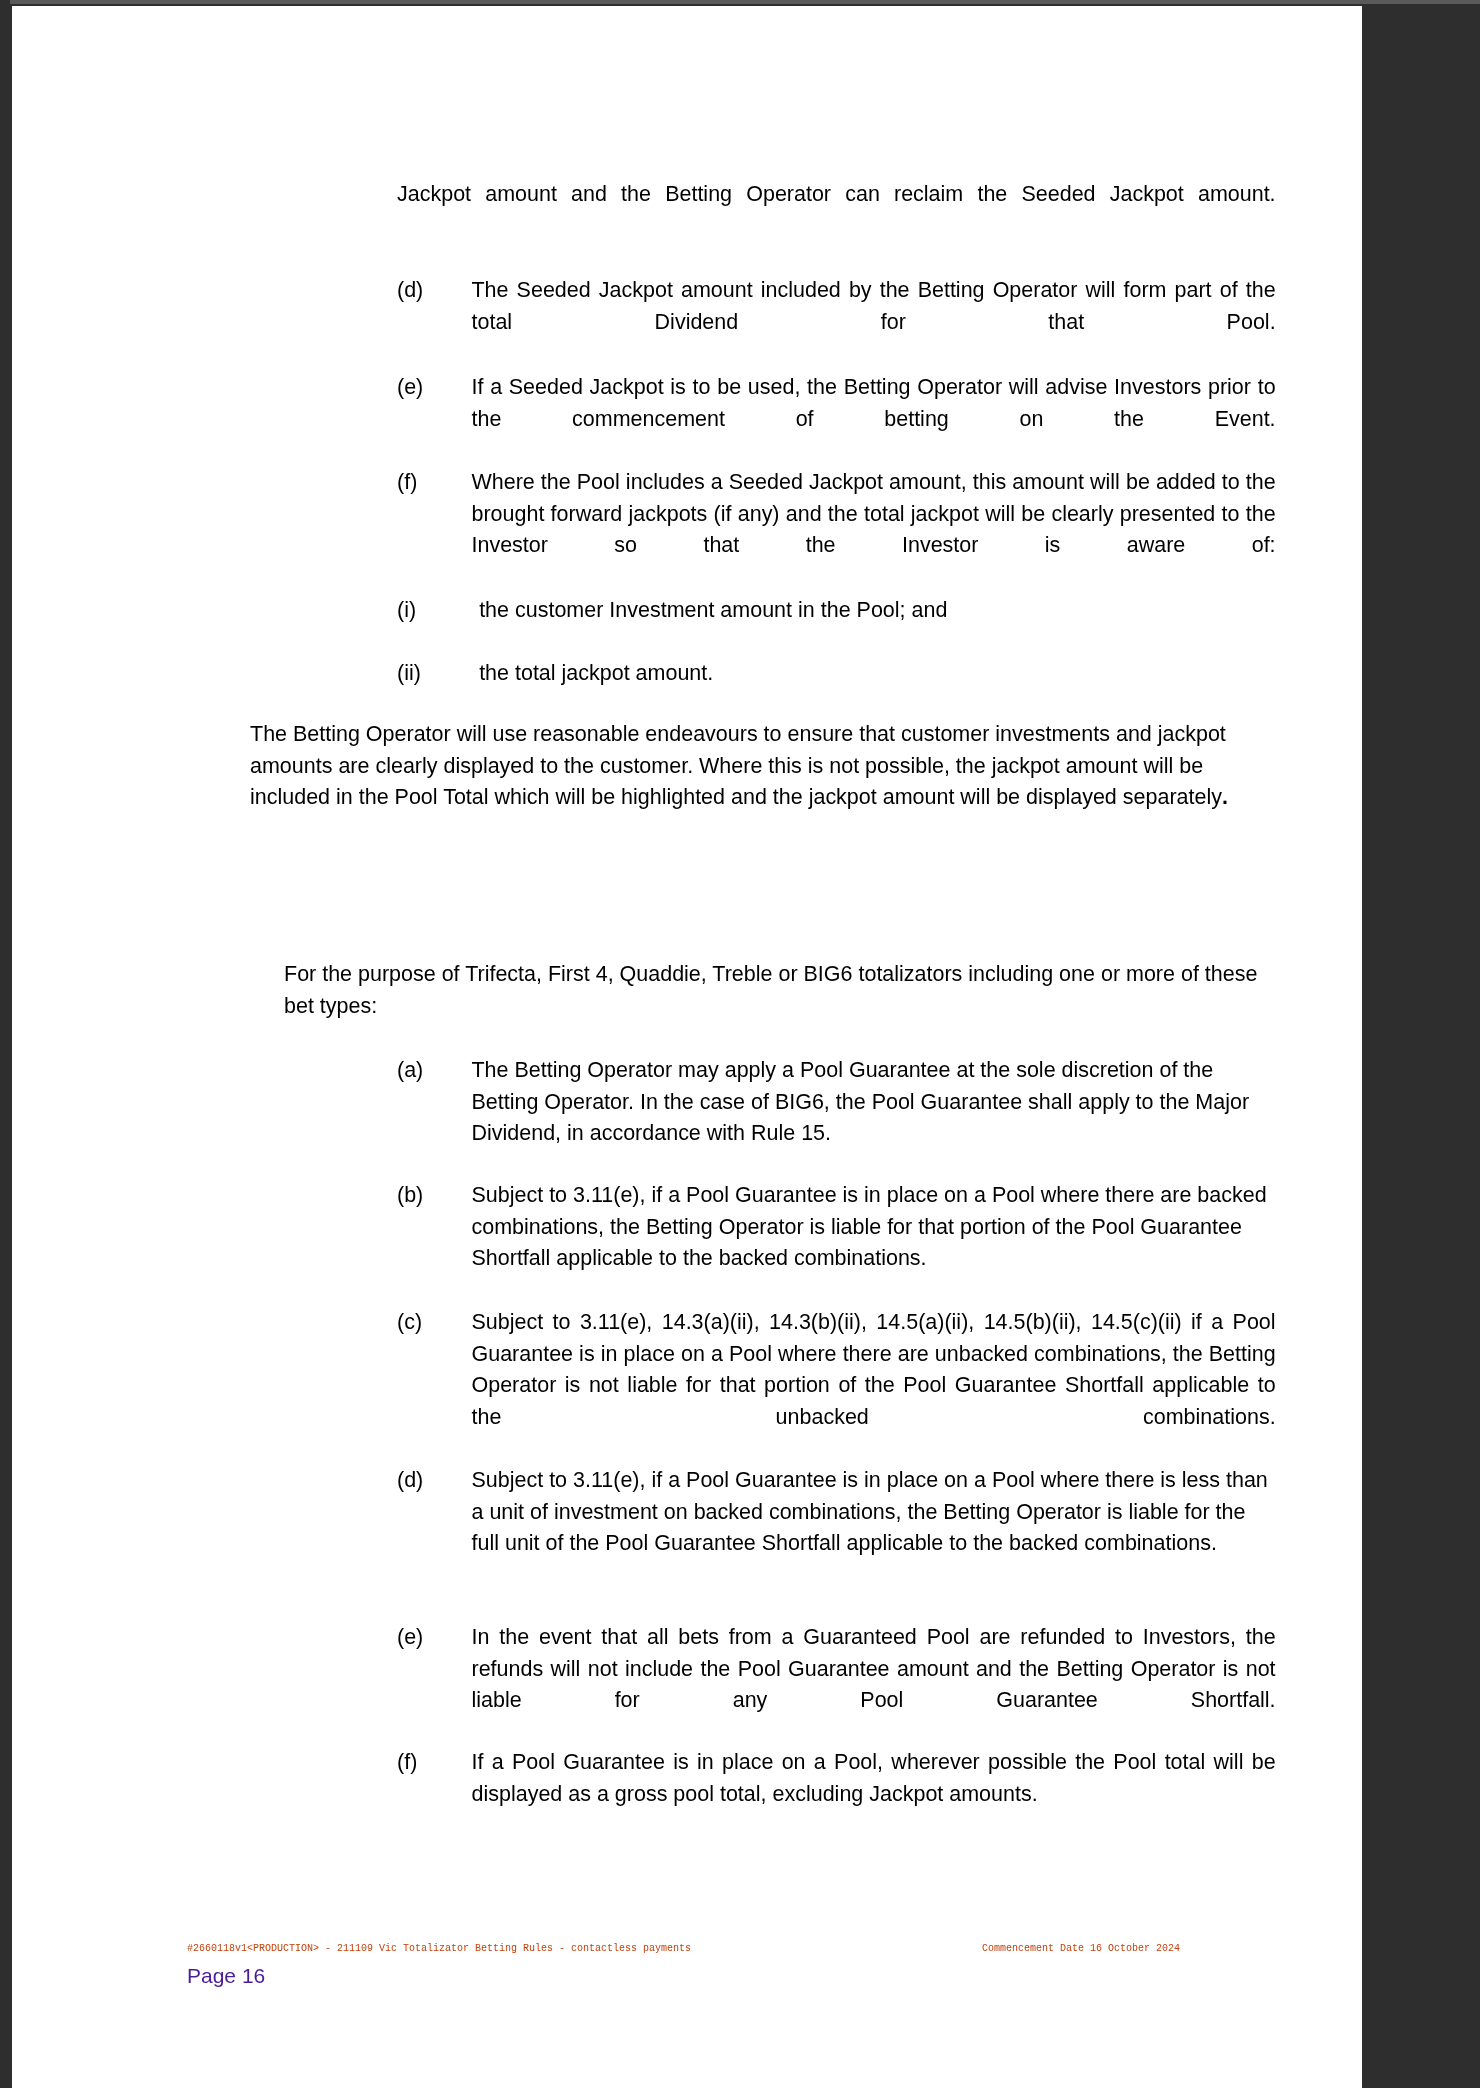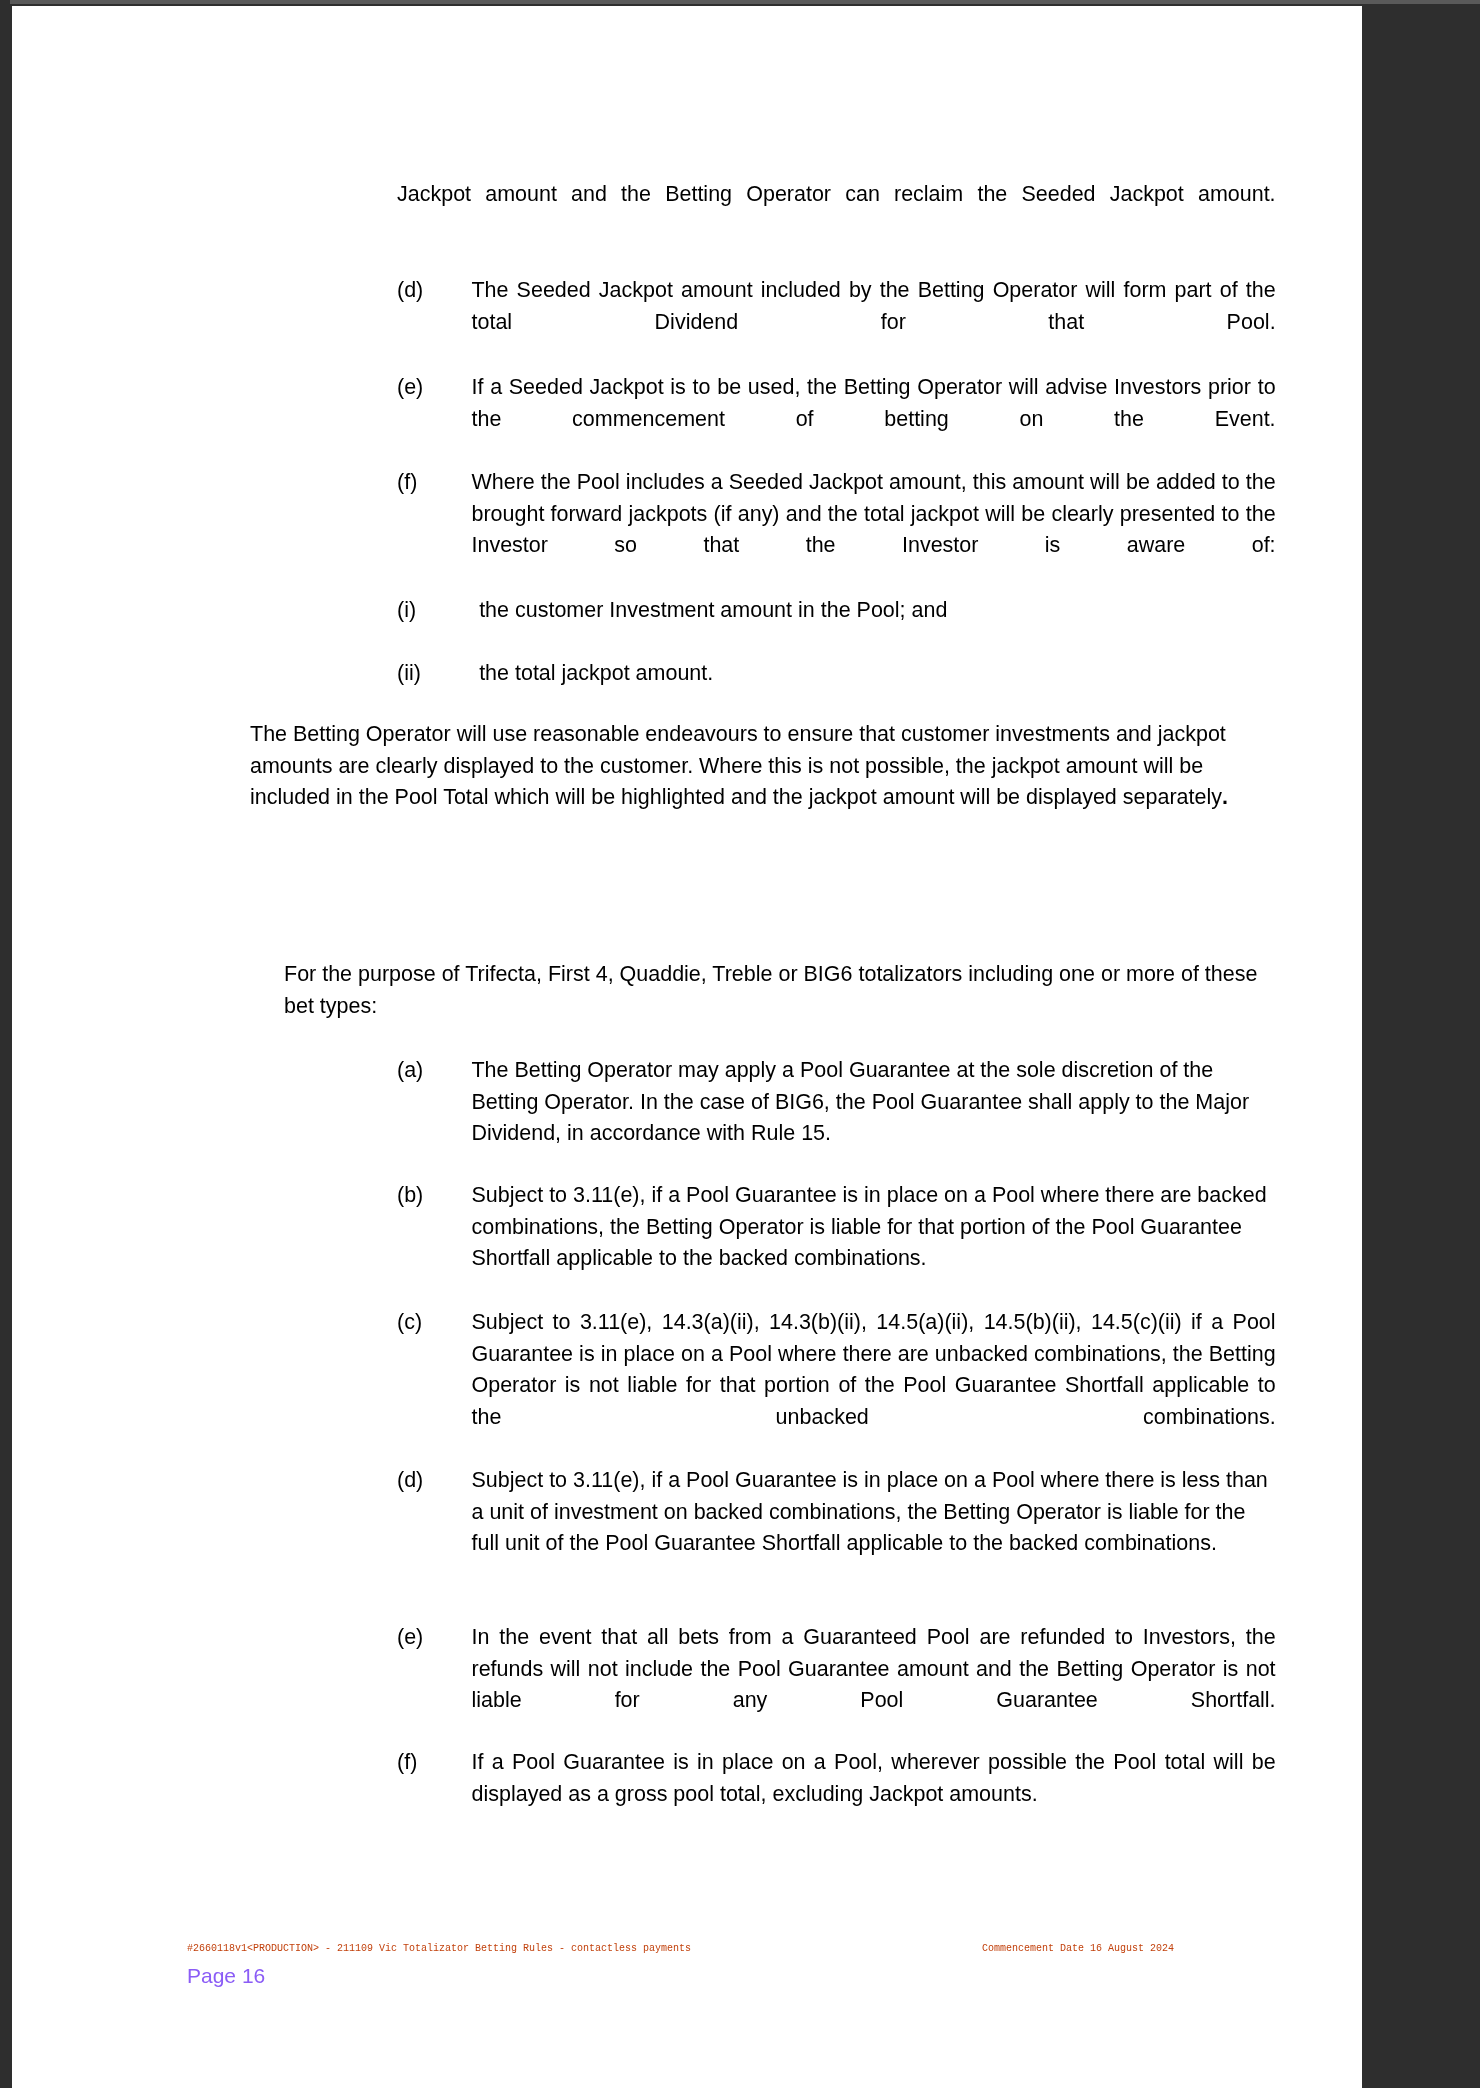--- a/index.html
+++ b/index.html
@@ -142,21 +142,21 @@
     left: 795px;
     top: 0;
     white-space: nowrap;
   }
   .page-number {
     position: absolute;
     left: 0;
     top: 26px;
     font-size: 21px;
     line-height: 28px;
-    color: #8b5cf6;
+    color: #4c1d95;
   }
 
   .strong-end { font-weight: bold; }
 </style>
 </head>
 <body>
 
 <div class="page-frame">
   <div class="page-shadow-top"></div>
 
@@ -250,19 +250,19 @@
     <div class="content" style="left:385px; top:1740px; width:920px;">
       <div class="para clause">
         <span class="lbl">(f)</span>
         <span class="bdy nojustify">If a Pool Guarantee is in place on a Pool, wherever possible the Pool total will be displayed as a gross pool total, excluding Jackpot amounts.</span>
       </div>
     </div>
 
     <div class="footer">
       <div class="footer-row">
         <span class="footer-left">#2660118v1&lt;PRODUCTION&gt; - 211109 Vic Totalizator Betting Rules - contactless payments</span>
-        <span class="footer-right">Commencement Date 16 August 2024</span>
+        <span class="footer-right">Commencement Date 16 October 2024</span>
       </div>
       <div class="page-number">Page 16</div>
     </div>
 
   </div>
 </div>
 
 </body></html>

